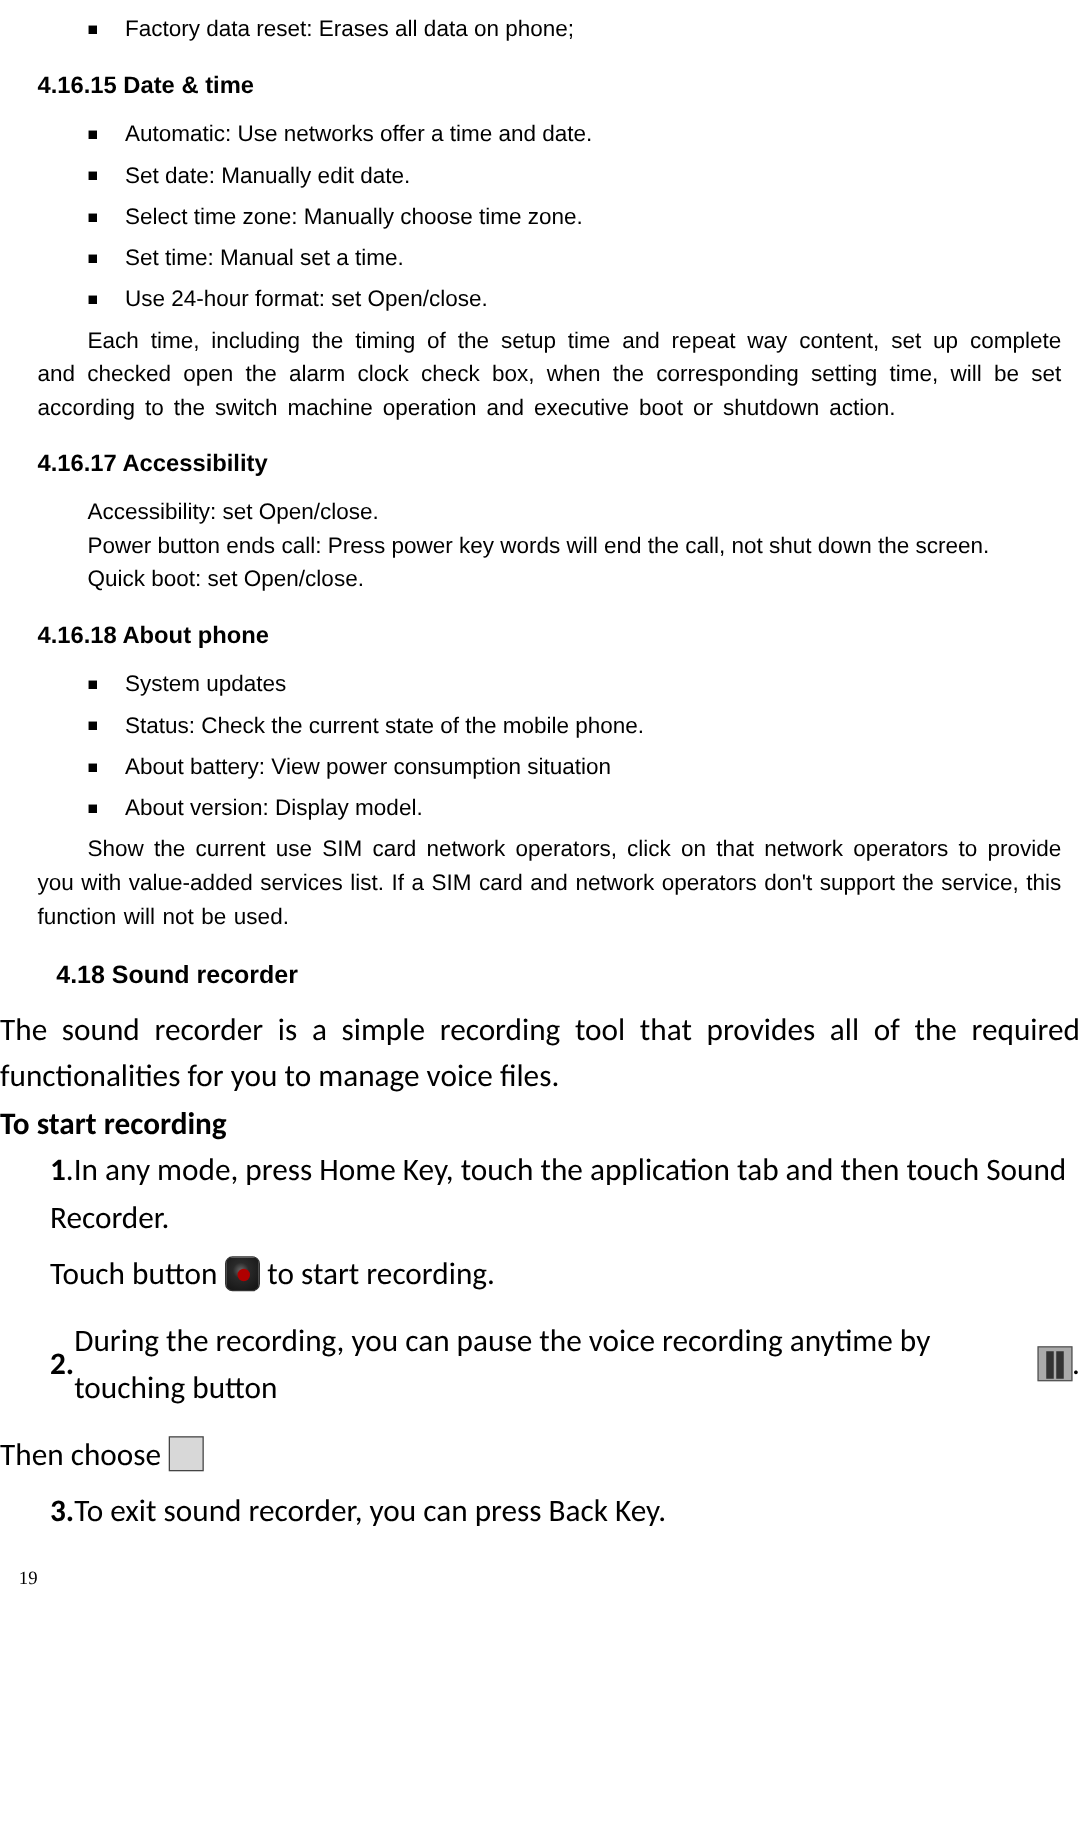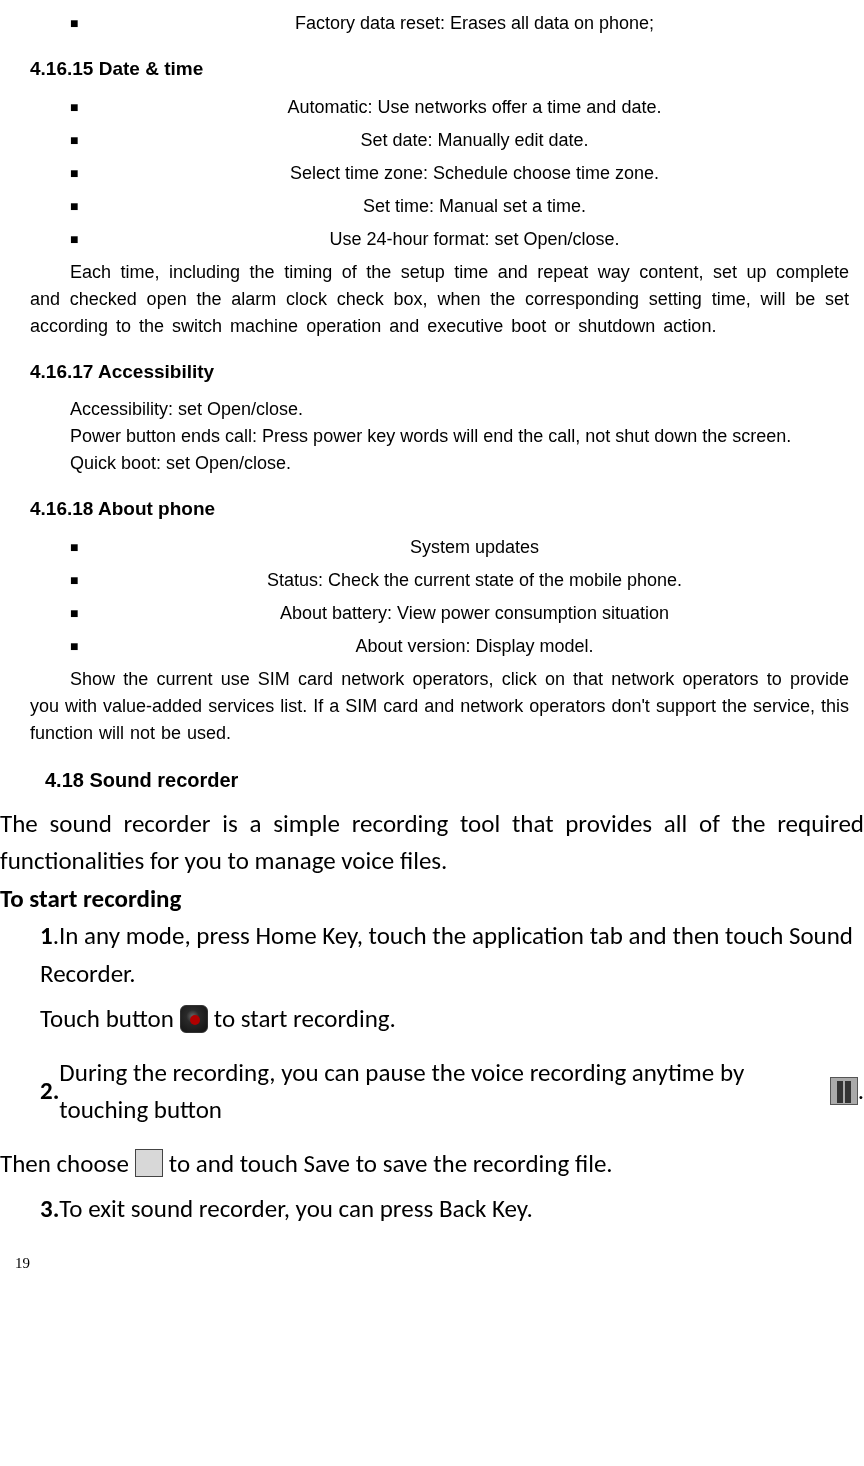--- a/index.html
+++ b/index.html
@@ -16,21 +16,20 @@
       padding: 0 15px;
     }
     .bullet-list {
       margin-left: 55px;
       list-style: none;
     }
     .bullet-list li {
       position: relative;
       padding-left: 30px;
       margin-bottom: 6px;
-      text-align: center;
     }
     .bullet-list li::before {
       content: "■";
       position: absolute;
       left: 0;
       font-size: 14px;
       top: 3px;
     }
     .h3 {
       font-weight: bold;
@@ -133,21 +132,21 @@
 <div class="content">
 
   <ul class="bullet-list">
     <li>Factory data reset: Erases all data on phone;</li>
   </ul>
 
   <div class="h3">4.16.15  Date &amp; time</div>
   <ul class="bullet-list">
     <li>Automatic: Use networks offer a time and date.</li>
     <li>Set date: Manually edit date.</li>
-    <li>Select time zone: Schedule choose time zone.</li>
+    <li>Select time zone: Manually choose time zone.</li>
     <li>Set time: Manual set a time.</li>
     <li>Use 24-hour format: set Open/close.</li>
   </ul>
 
   <p class="para para-full para-indent" style="word-spacing: 3px;">Each time, including the timing of the setup time and repeat way content, set up complete and checked open the alarm clock check box, when the corresponding setting time, will be set according to the switch machine operation and executive boot or shutdown action.</p>
 
   <div class="h3">4.16.17  Accessibility</div>
   <p class="para para-full para-indent">Accessibility: set Open/close.</p>
   <p class="para para-full para-indent">Power button ends call: Press power key words will end the call, not shut down the screen.</p>
   <p class="para para-full para-indent">Quick boot: set Open/close.</p>
@@ -190,21 +189,20 @@
     <span class="icon-pause"></span>
       <span>.</span>
   </span>
 </p>
 
 <div class="spacer-sm"></div>
 <div class="spacer-sm"></div>
 <p class="para-sans line-with-icon">
   <span>Then choose </span>
   <span class="icon-stop"></span>
-  <span> to and touch Save to save the recording file.</span>
 </p>
 <div class="spacer-sm"></div>
 
 <p class="para-sans num-indent">
   <span class="bold-inline">3.</span><span>To exit sound recorder, you can press Back Key.</span>
 </p>
 
 <div class="page-num">19</div>
 
 </body></html>

